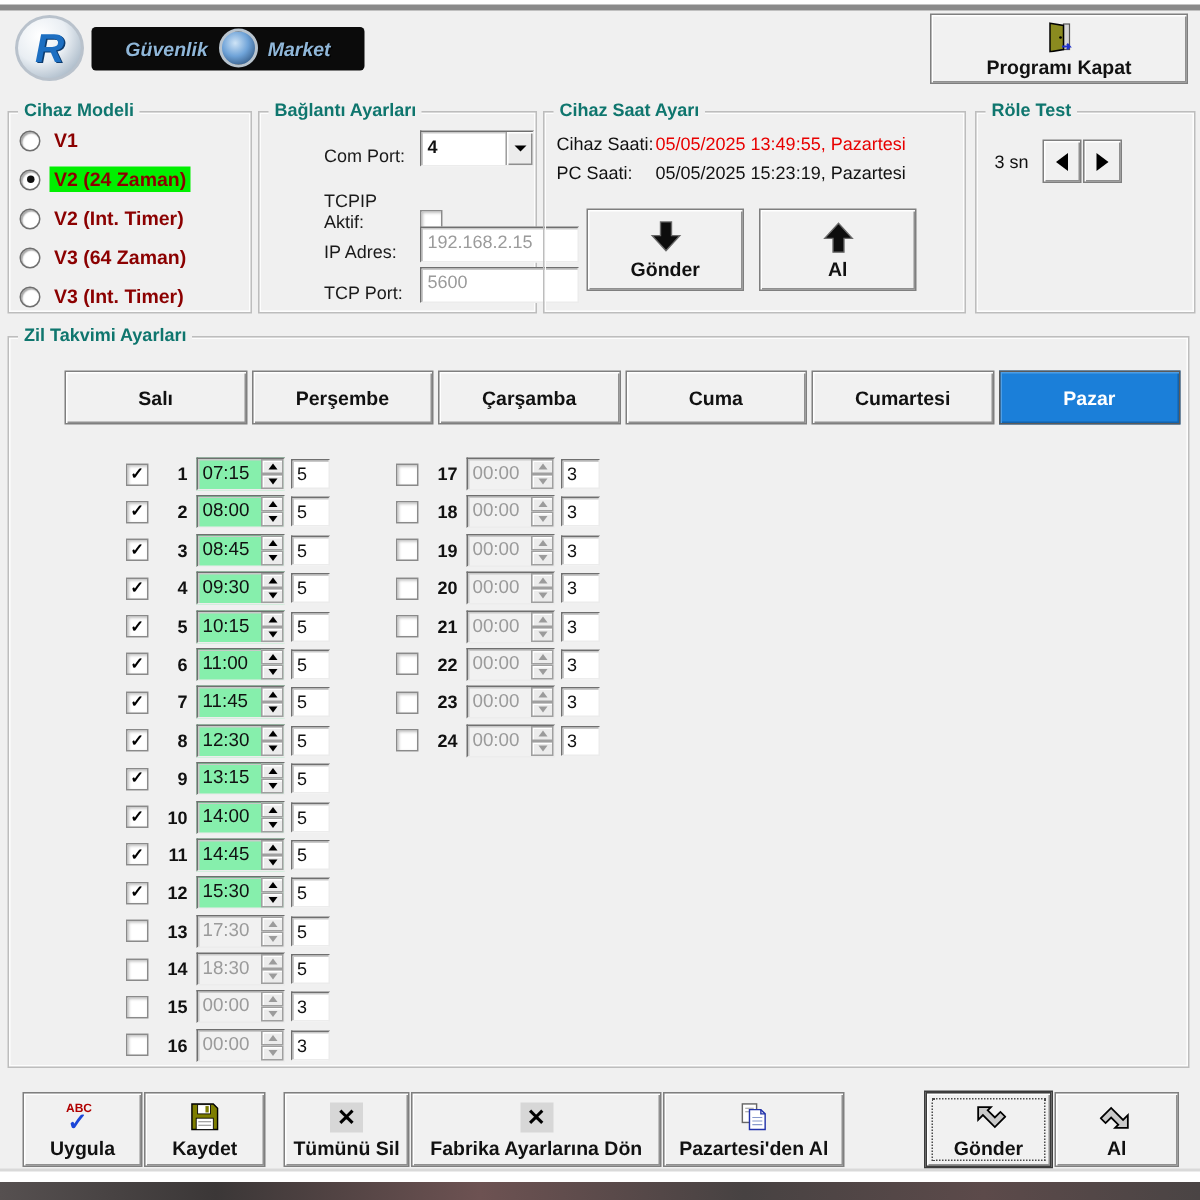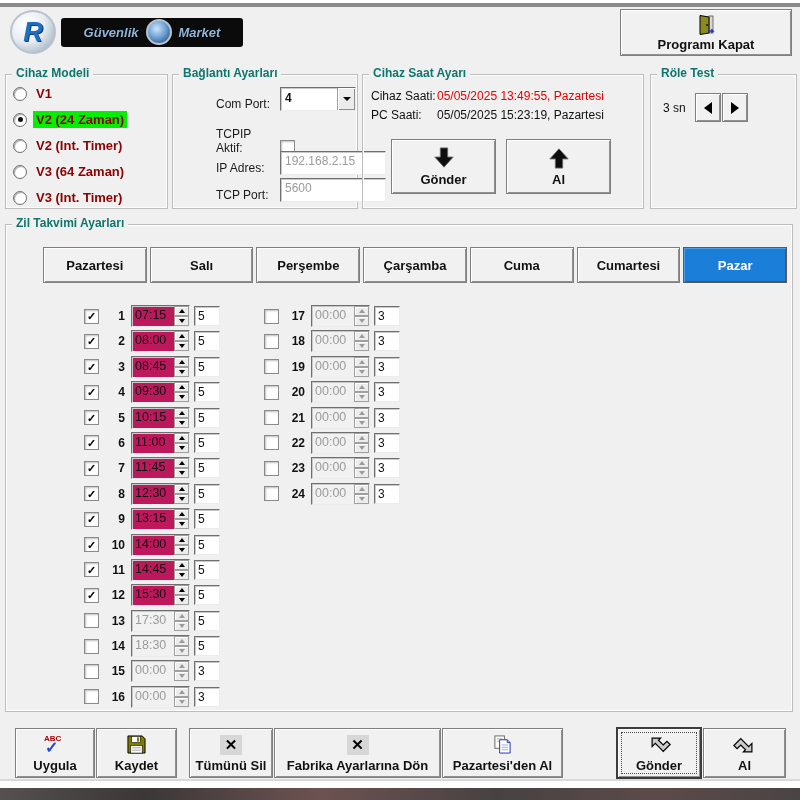--- a/index.html
+++ b/index.html
@@ -97,21 +97,21 @@
      font-family:inherit;font-size:13px;font-weight:bold;color:#111;}
   .day-btn.active{background:#1b7fd9;color:#ffffff;border-color:#5a5a5a;
      box-shadow:inset 1px 1px 0 #4d9ee6,inset -1px -1px 0 #1263ad;}
 
   .col{position:absolute;top:80px;}
   #col-left{left:78px;}
   #col-right{left:258px;}
   .sched-row{display:flex;align-items:center;height:22px;margin-bottom:3.4px;}
   .sched-row .cbx{margin-right:6px;}
   .num{width:20px;text-align:right;font-size:12px;font-weight:bold;color:#111;margin-right:6px;flex:0 0 auto;}
-  .spin-box{width:57px;height:20px;display:flex;margin-right:4px;background:#be185d;border:1px solid;
+  .spin-box{width:57px;height:20px;display:flex;margin-right:4px;background:#86efac;border:1px solid;
      border-color:#6f6f6f #ececec #ececec #6f6f6f;box-shadow:inset 1px 1px 0 #c9c9c9;flex:0 0 auto;}
   .spin-box .time{flex:1;font-size:12.5px;color:#111;padding:2px 0 0 3px;}
   .spin-box.disabled{background:#f1f1f1;}
   .spin-box.disabled .time{color:#9b9b9b;}
   .spin{width:15px;display:flex;flex-direction:column;flex:0 0 auto;}
   .sbtn{flex:1;background:#ececec;border:1px solid #9f9f9f;
      box-shadow:inset 1px 1px 0 #fff;display:flex;align-items:center;justify-content:center;}
   .tri-up-t{width:0;height:0;border-left:3px solid transparent;border-right:3px solid transparent;
      border-bottom:4px solid #000;}
   .tri-dn-t{width:0;height:0;border-left:3px solid transparent;border-right:3px solid transparent;
@@ -252,21 +252,20 @@
       <span class="tri-left"></span>
     </button>
     <button class="btn arrow-btn" style="left:71px;">
       <span class="tri-right"></span>
     </button>
   </div>
 
   <div class="group g-zil">
     <span class="gtitle">Zil Takvimi Ayarları</span>
     <div class="day-tabs" id="day-tabs">
-        <button class="day-btn">Pazartesi</button>
         <button class="day-btn">Salı</button>
         <button class="day-btn">Perşembe</button>
         <button class="day-btn">Çarşamba</button>
         <button class="day-btn">Cuma</button>
         <button class="day-btn">Cumartesi</button>
         <button class="day-btn active">Pazar</button>
       </div>
     <div class="col" id="col-left">
         <div class="sched-row">
           <span class="cbx">✓</span>

